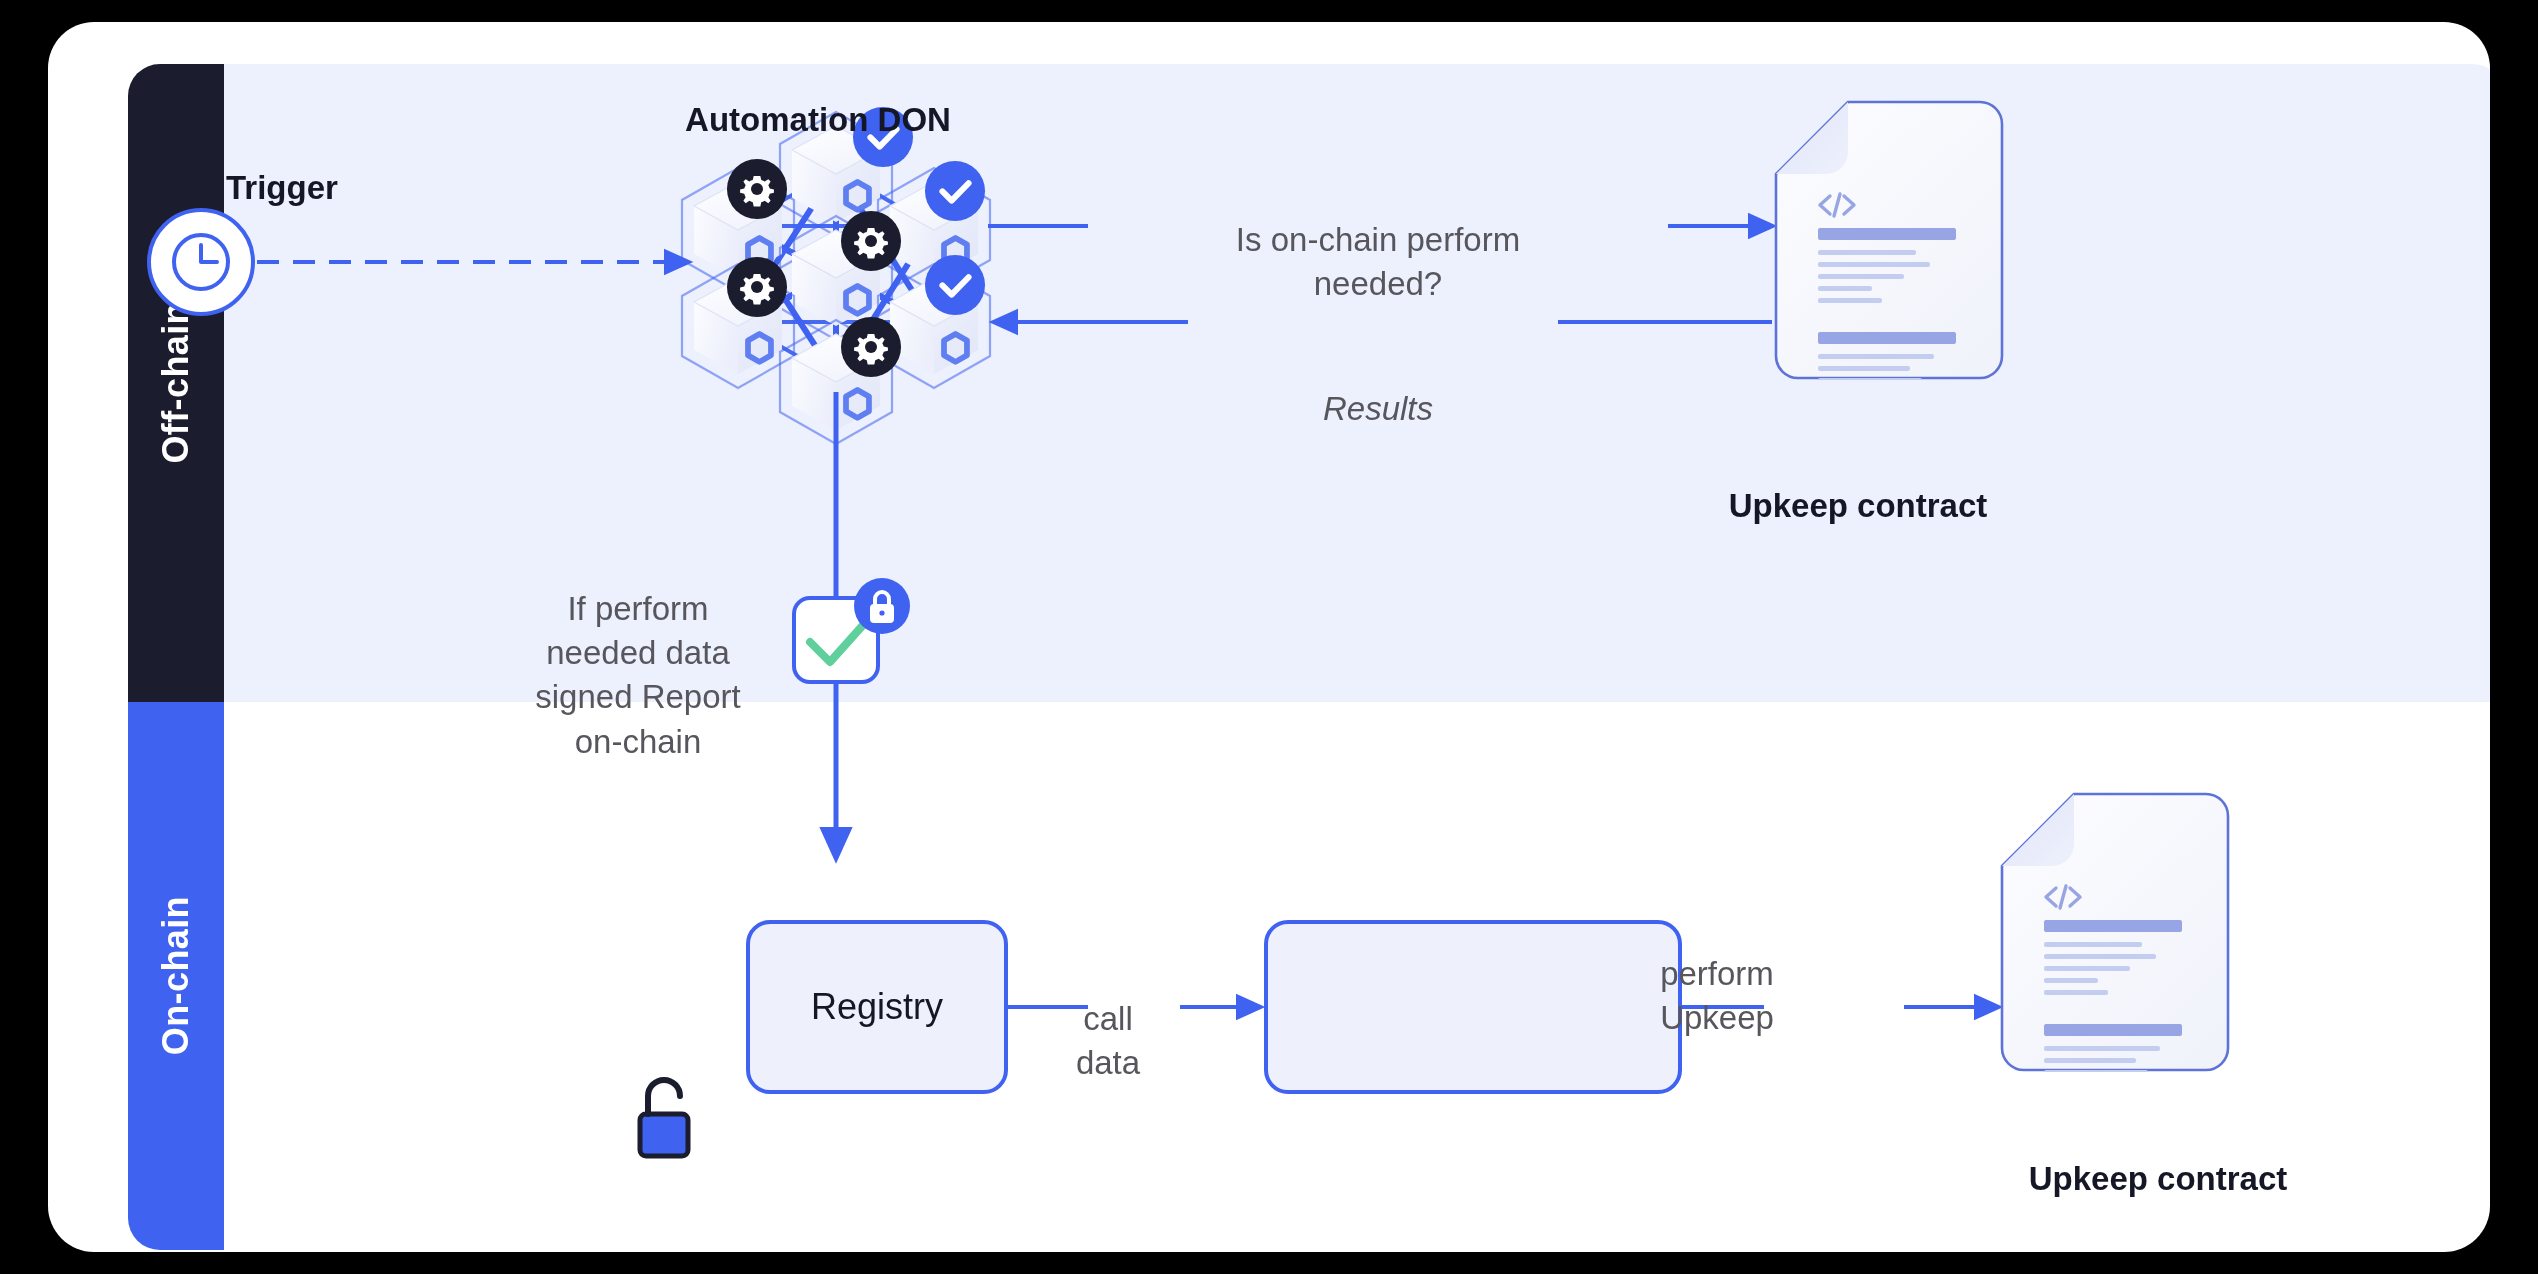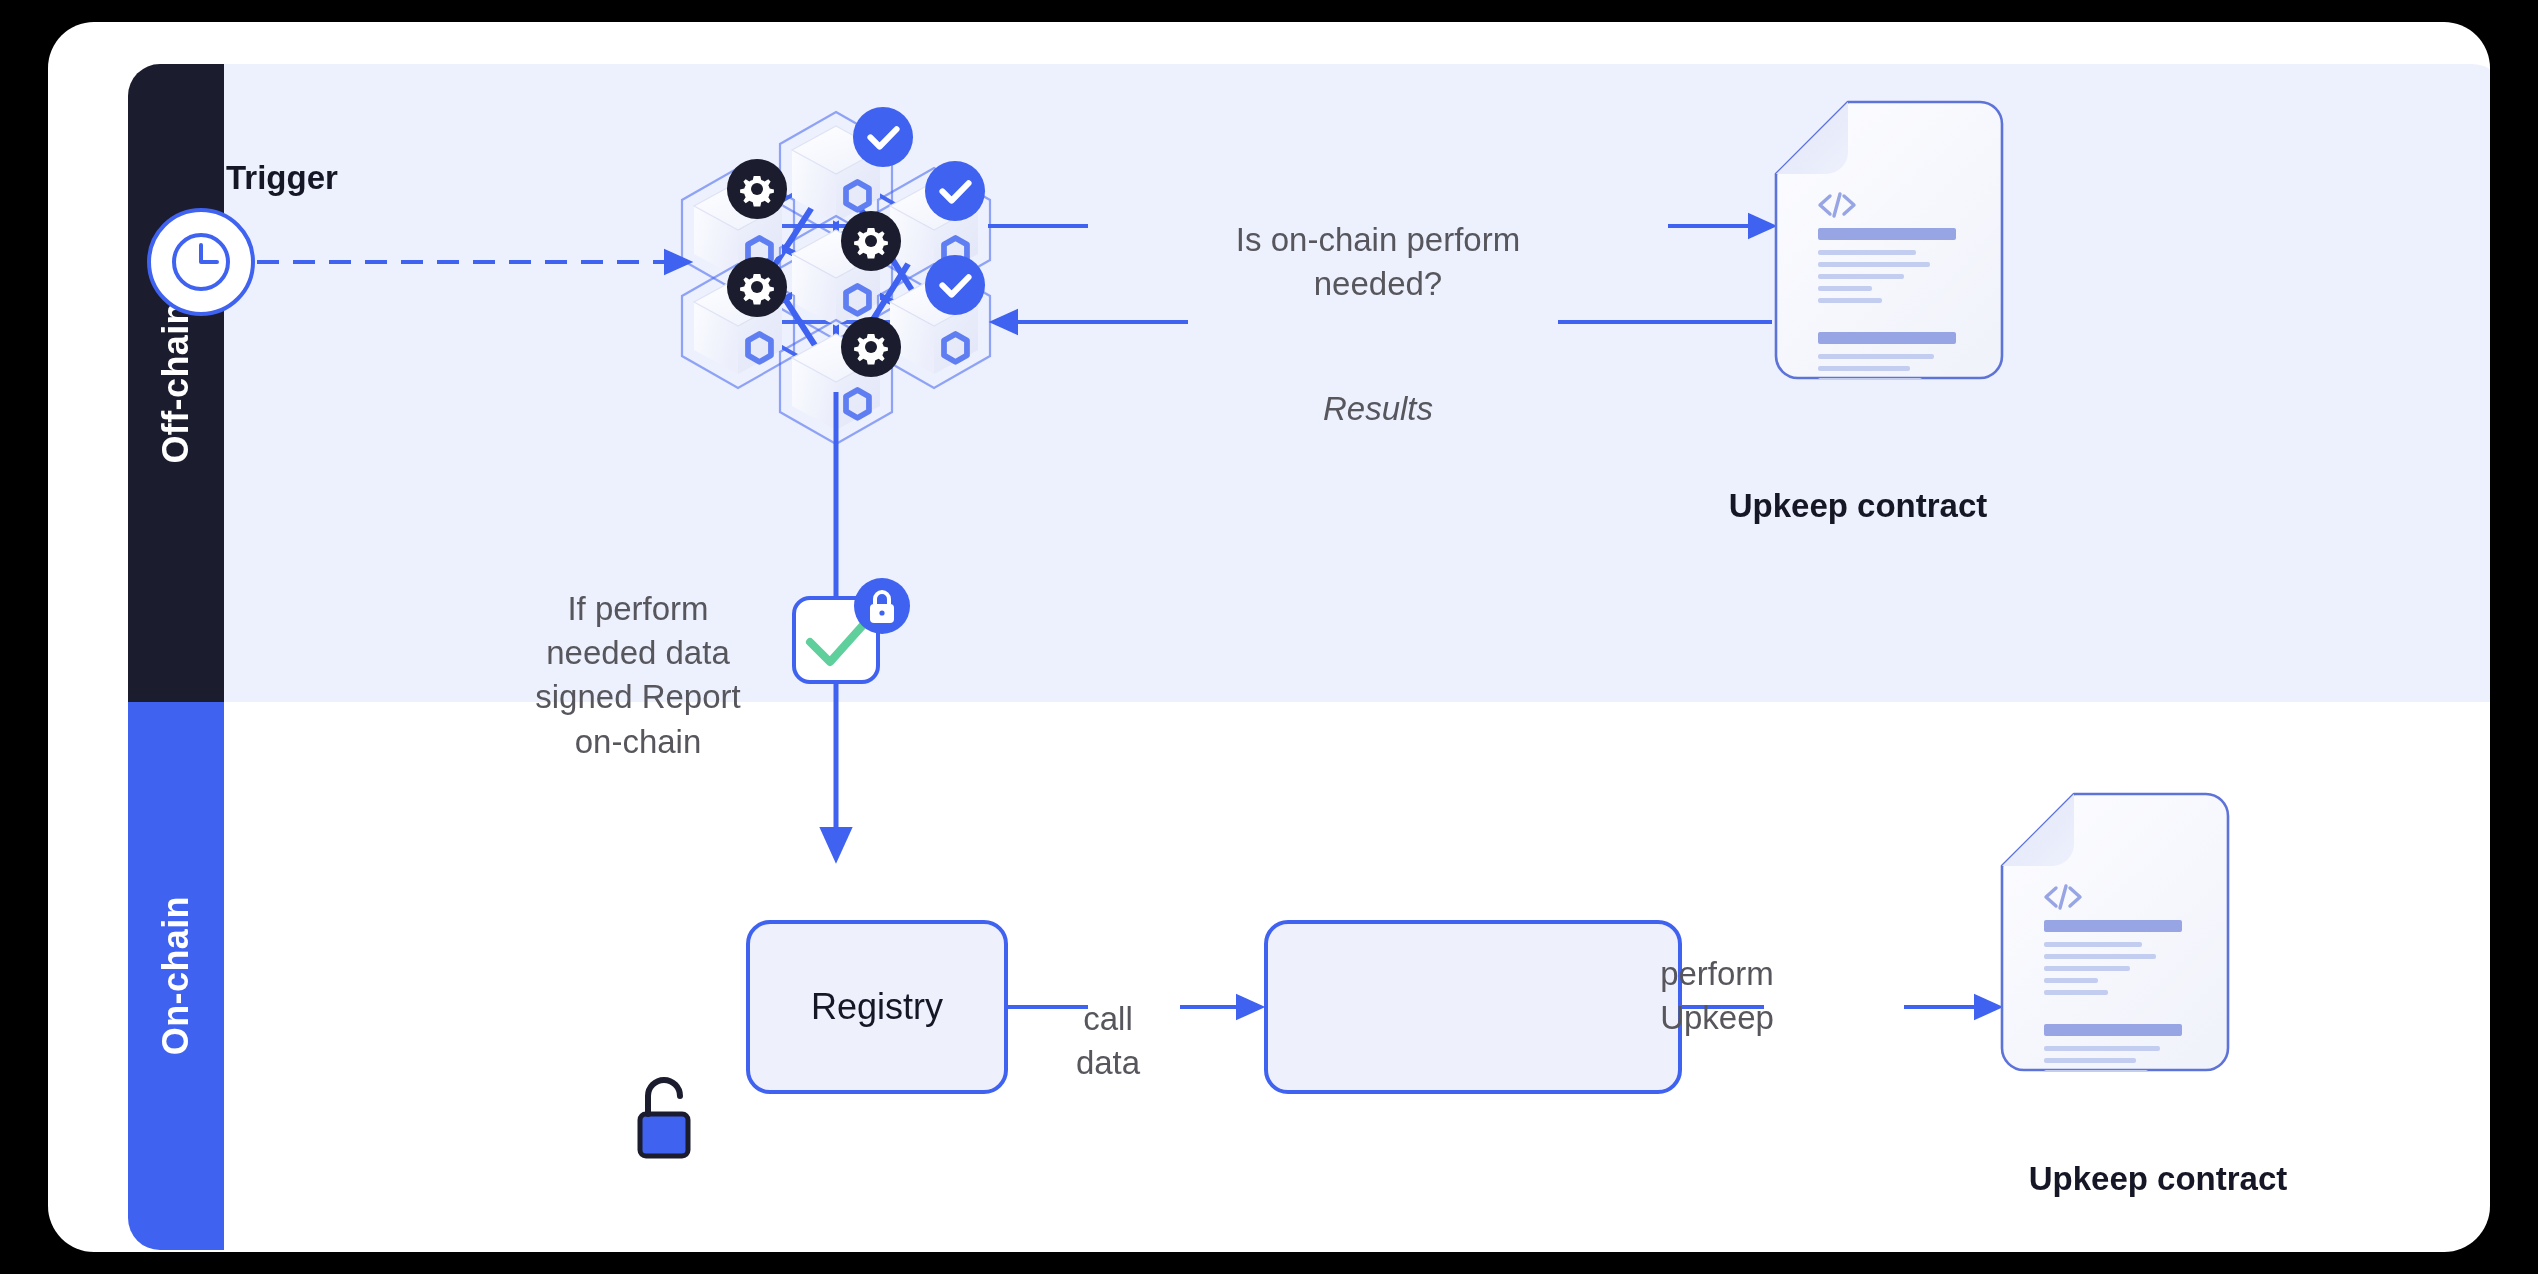--- a/index.html
+++ b/index.html
@@ -87,21 +87,21 @@
     font-size: 33px;
     text-align: center;
   }
   .lbl-node {
     color: #161726;
     font-weight: 400;
     font-size: 36px;
     text-align: left;
   }
 
-  #t-trigger   { left: 178px; top: 134px; }
+  #t-trigger   { left: 178px; top: 144px; }
   #t-don       { left: 560px; top: 76px;  width: 420px; text-align: center; }
   #t-question  { left: 1040px; top: 196px; width: 580px; text-align: center; }
   #t-results   { left: 1150px; top: 365px; width: 360px; font-style: italic; }
   #t-upkeep-1  { left: 1560px; top: 462px; width: 500px; text-align: center; }
   #t-ifperform { left: 420px;  top: 565px; width: 340px; }
   #t-calldata  { left: 960px;  top: 975px; width: 200px; }
   #t-verify    { left: 700px;  top: 1100px; width: 320px; }
   #t-perform   { left: 1544px; top: 930px; width: 250px; }
   #t-upkeep-2  { left: 1860px; top: 1135px; width: 500px; text-align: center; }
 
@@ -298,20 +298,21 @@
       <g>
         <rect x="592" y="1092" width="48" height="42" rx="6" fill="#3f62f0" stroke="#1b1c2d" stroke-width="5"></rect>
         <path d="M600 1092 V1074 a16 16 0 0 1 32 0" fill="none" stroke="#1b1c2d" stroke-width="6" stroke-linecap="round"></path>
       </g>
 
       <use href="#contractDoc" x="1952" y="770" width="230" height="280"></use>
     </svg>
 
     <div class="lbl lbl-bold" id="t-trigger">Trigger</div>
 
+    <div class="lbl lbl-bold" id="t-don">Automation DON</div>
 
     <div class="lbl lbl-body" id="t-question">Is on-chain perform
 needed?</div>
 
     <div class="lbl lbl-body" id="t-results">Results</div>
 
     <div class="lbl lbl-bold" id="t-upkeep-1">Upkeep contract</div>
 
     <div class="lbl lbl-body" id="t-ifperform">If perform
 needed data

